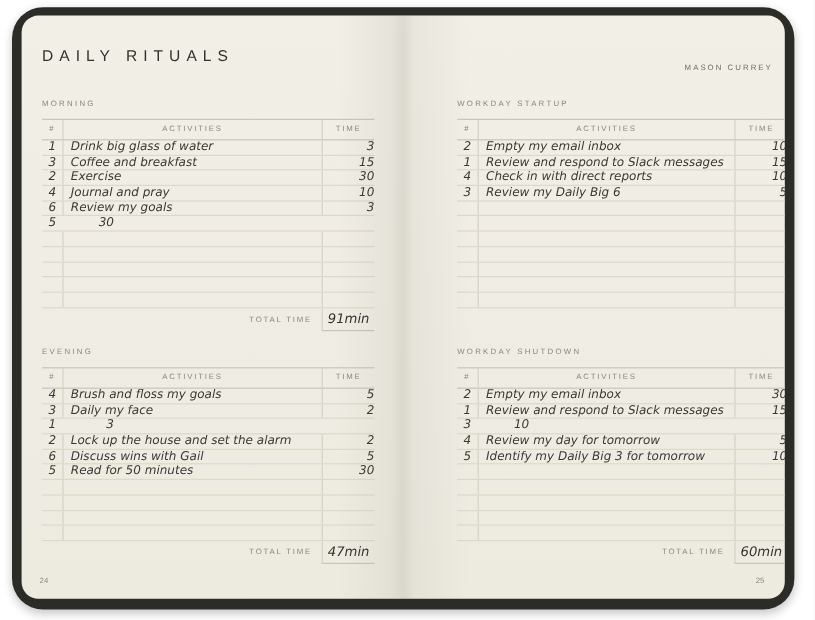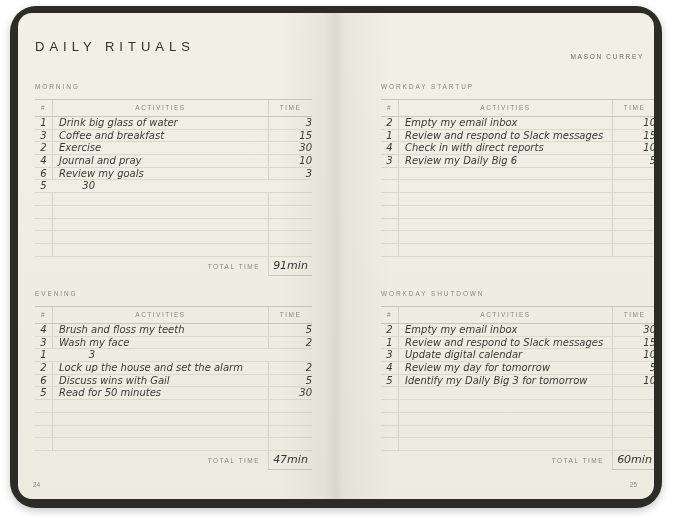--- a/index.html
+++ b/index.html
@@ -172,29 +172,29 @@
             <div class="thead">
               <div class="th col-num">#</div>
               <div class="th col-act">ACTIVITIES</div>
               <div class="th col-time">TIME</div>
             </div>
             <div>
 
                 <div class="trow">
                   <div class="hw cell-num">4</div>
                   <div class="cell-act">
-                    <span class="hw">Brush and floss my teeth</span>
+                    <span class="hw">Brush and floss my goals</span>
                   </div>
                   <div class="hw cell-time">5</div>
                 </div>
 
                 <div class="trow">
                   <div class="hw cell-num">3</div>
                   <div class="cell-act">
-                    <span class="hw">Wash my face</span>
+                    <span class="hw">Daily my face</span>
                   </div>
                   <div class="hw cell-time">2</div>
                 </div>
 
                 <div class="trow">
                   <div class="hw cell-num">1</div>
                   <div class="hw cell-time">3</div>
                 </div>
 
                 <div class="trow">
@@ -370,23 +370,20 @@
                 <div class="trow">
                   <div class="hw cell-num">1</div>
                   <div class="cell-act">
                     <span class="hw">Review and respond to Slack messages</span>
                   </div>
                   <div class="hw cell-time">15</div>
                 </div>
 
                 <div class="trow">
                   <div class="hw cell-num">3</div>
-                  <div class="cell-act">
-                    <span class="hw">Update digital calendar</span>
-                  </div>
                   <div class="hw cell-time">10</div>
                 </div>
 
                 <div class="trow">
                   <div class="hw cell-num">4</div>
                   <div class="cell-act">
                     <span class="hw">Review my day for tomorrow</span>
                   </div>
                   <div class="hw cell-time">5</div>
                 </div>

